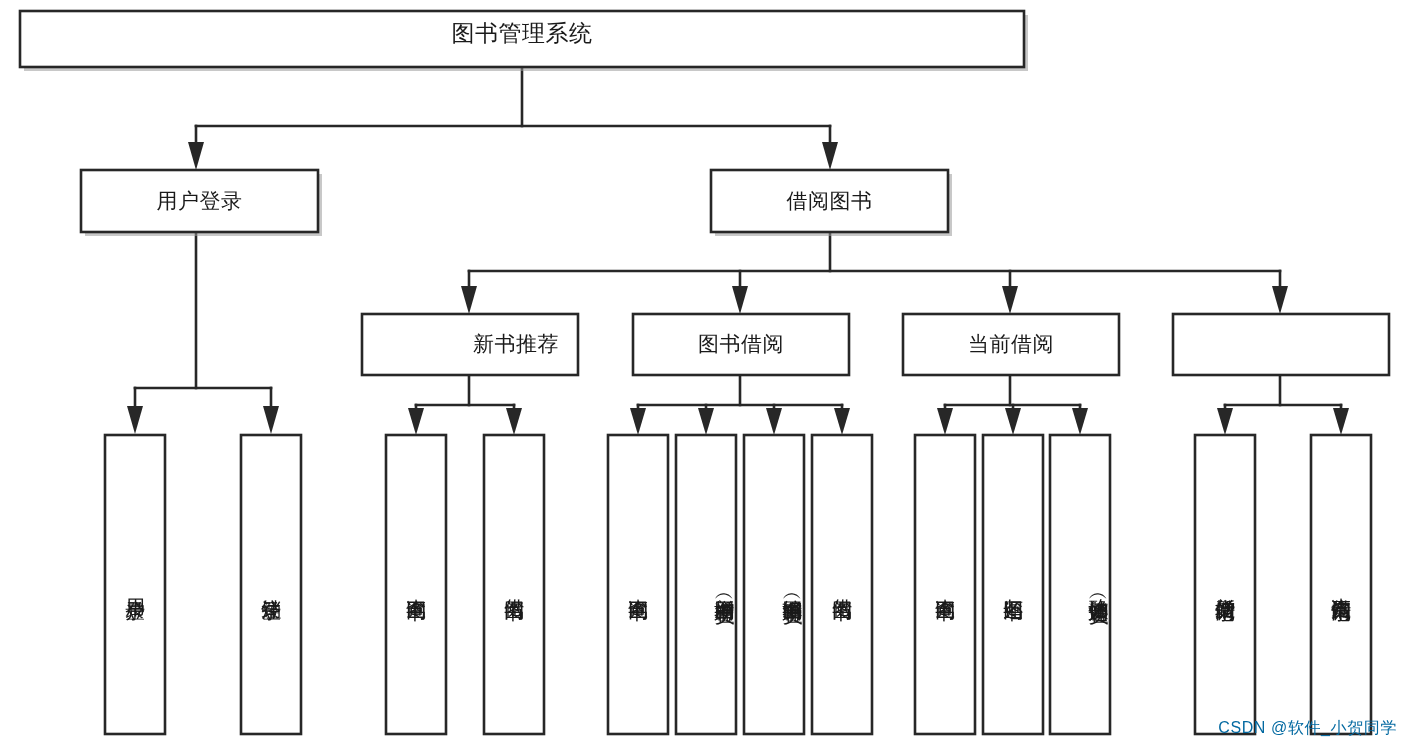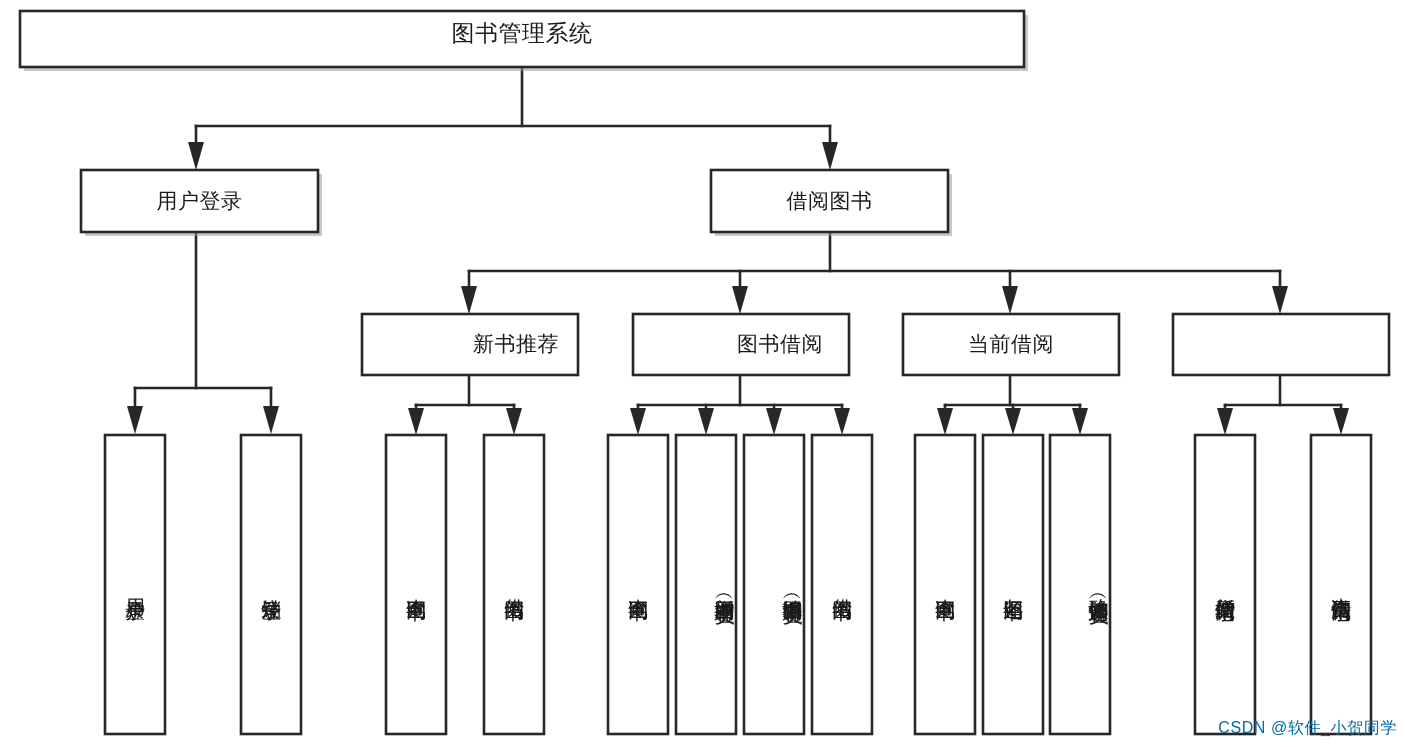--- a/index.html
+++ b/index.html
@@ -191,21 +191,21 @@
   </svg>
 
   <div class="node-label-h" style="left:20px; top:11px; width:1004px; height:44px; font-size:23px;">图书管理系统</div>
 
   <div class="node-label-h" style="left:81px; top:170px; width:237px; height:62px;">用户登录</div>
 
   <div class="node-label-h" style="left:711px; top:170px; width:237px; height:62px;">借阅图书</div>
 
   <div class="node-label-h" style="left:362px; top:314px; width:216px; height:61px;margin-left:46px;">新书推荐</div>
 
-  <div class="node-label-h" style="left:633px; top:314px; width:216px; height:61px;padding-left:39px;">图书借阅</div>
+  <div class="node-label-h" style="left:633px; top:314px; width:216px; height:61px;">图书借阅</div>
 
   <div class="node-label-h" style="left:903px; top:314px; width:216px; height:61px;border-radius:30px;">当前借阅</div>
 
 
   <div class="node-label-v" style="left:105px; top:435px; width:60px; height:299px;">用户登录</div>
 
   <div class="node-label-v" style="left:241px; top:435px; width:60px; height:299px;">注销登录</div>
 
   <div class="node-label-v" style="left:386px; top:435px; width:60px; height:299px;">查询图书</div>
 

